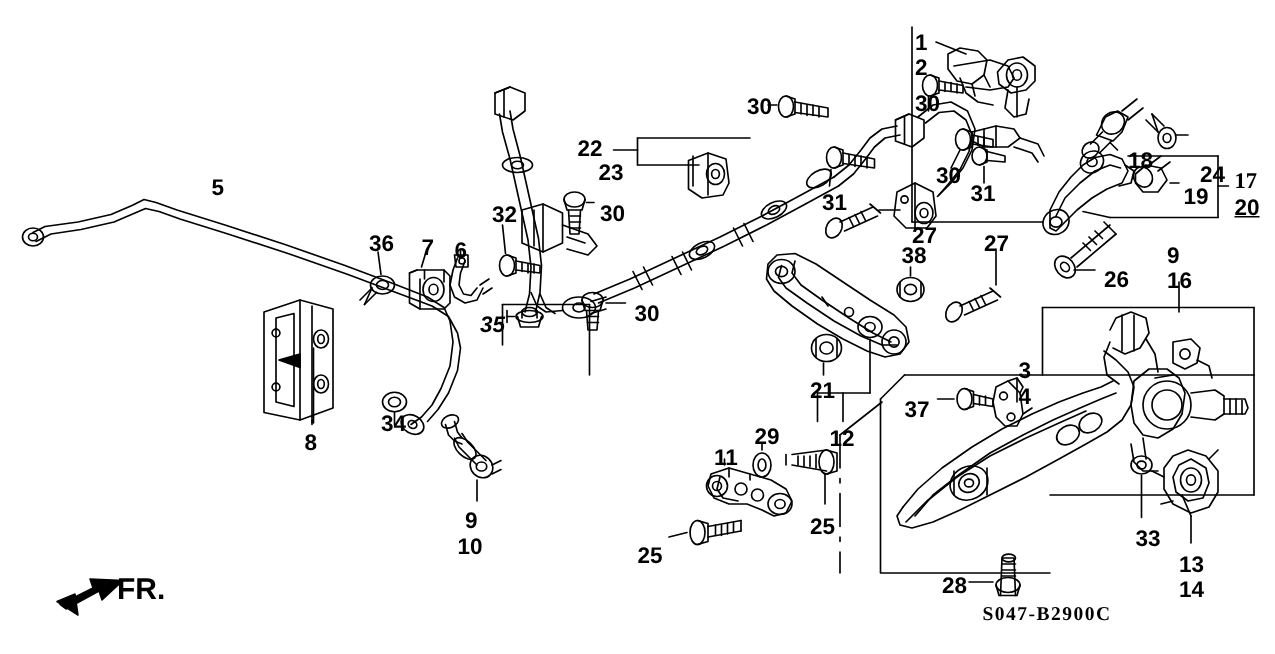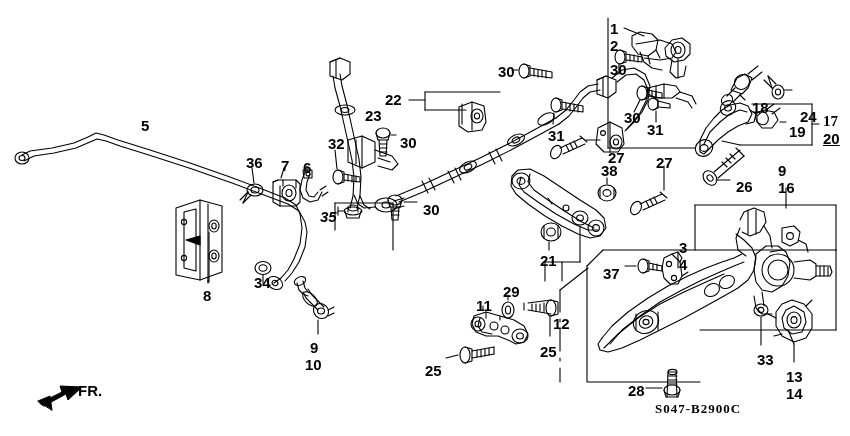--- a/index.html
+++ b/index.html
@@ -36,21 +36,21 @@
     font-family: "Liberation Serif", serif;
     font-size: 13px;
     font-weight: bold;
     letter-spacing: 1px;
     color: #000000;
     white-space: pre;
   }
   #fr-label {
     position: absolute;
     font-family: "Liberation Sans", sans-serif;
-    font-size: 15px;
+    font-size: 20px;
     font-weight: bold;
     color: #000000;
     white-space: pre;
   }
 </style>
 </head>
 <body>
 
 <div id="diagram-root">
 
@@ -611,38 +611,38 @@
   <div class="callout" style="left:752px; top:100px;">18</div>
   <div class="callout" style="left:789px; top:124px;">19</div>
   <div class="callout" style="left:823px; top:114px;font-family:Liberation Serif, serif;">17</div>
   <div class="callout" style="left:823px; top:131px;text-decoration:underline;">20</div>
   <div class="callout" style="left:736px; top:179px;">26</div>
   <div class="callout" style="left:778px; top:163px;">9</div>
   <div class="callout" style="left:778px; top:180px;">16</div>
   <div class="callout" style="left:498px; top:64px;">30</div>
   <div class="callout" style="left:548px; top:128px;">31</div>
   <div class="callout" style="left:385px; top:92px;">22</div>
-  <div class="callout" style="left:365px; top:108px;text-align:right;">23</div>
+  <div class="callout" style="left:399px; top:108px;text-align:right;">23</div>
   <div class="callout" style="left:328px; top:136px;">32</div>
   <div class="callout" style="left:400px; top:135px;">30</div>
   <div class="callout" style="left:303px; top:160px;">6</div>
   <div class="callout" style="left:320px; top:209px;font-style:italic;">35</div>
   <div class="callout" style="left:423px; top:202px;">30</div>
   <div class="callout" style="left:141px; top:118px;">5</div>
   <div class="callout" style="left:246px; top:155px;">36</div>
   <div class="callout" style="left:281px; top:158px;">7</div>
   <div class="callout" style="left:203px; top:288px;">8</div>
   <div class="callout" style="left:254px; top:275px;">34</div>
   <div class="callout" style="left:310px; top:340px;">9</div>
   <div class="callout" style="left:305px; top:357px;">10</div>
   <div class="callout" style="left:608px; top:150px;">27</div>
   <div class="callout" style="left:601px; top:163px;">38</div>
   <div class="callout" style="left:656px; top:155px;">27</div>
   <div class="callout" style="left:540px; top:253px;">21</div>
-  <div class="callout" style="left:553px; top:285px;margin-top:31px;">12</div>
+  <div class="callout" style="left:553px; top:285px;">12</div>
   <div class="callout" style="left:476px; top:298px;">11</div>
   <div class="callout" style="left:503px; top:284px;">29</div>
   <div class="callout" style="left:540px; top:344px;">25</div>
   <div class="callout" style="left:425px; top:363px;">25</div>
   <div class="callout" style="left:679px; top:240px;">3</div>
   <div class="callout" style="left:679px; top:257px;">4</div>
   <div class="callout" style="left:603px; top:266px;">37</div>
   <div class="callout" style="left:757px; top:352px;">33</div>
   <div class="callout" style="left:786px; top:369px;">13</div>
   <div class="callout" style="left:786px; top:386px;">14</div>

